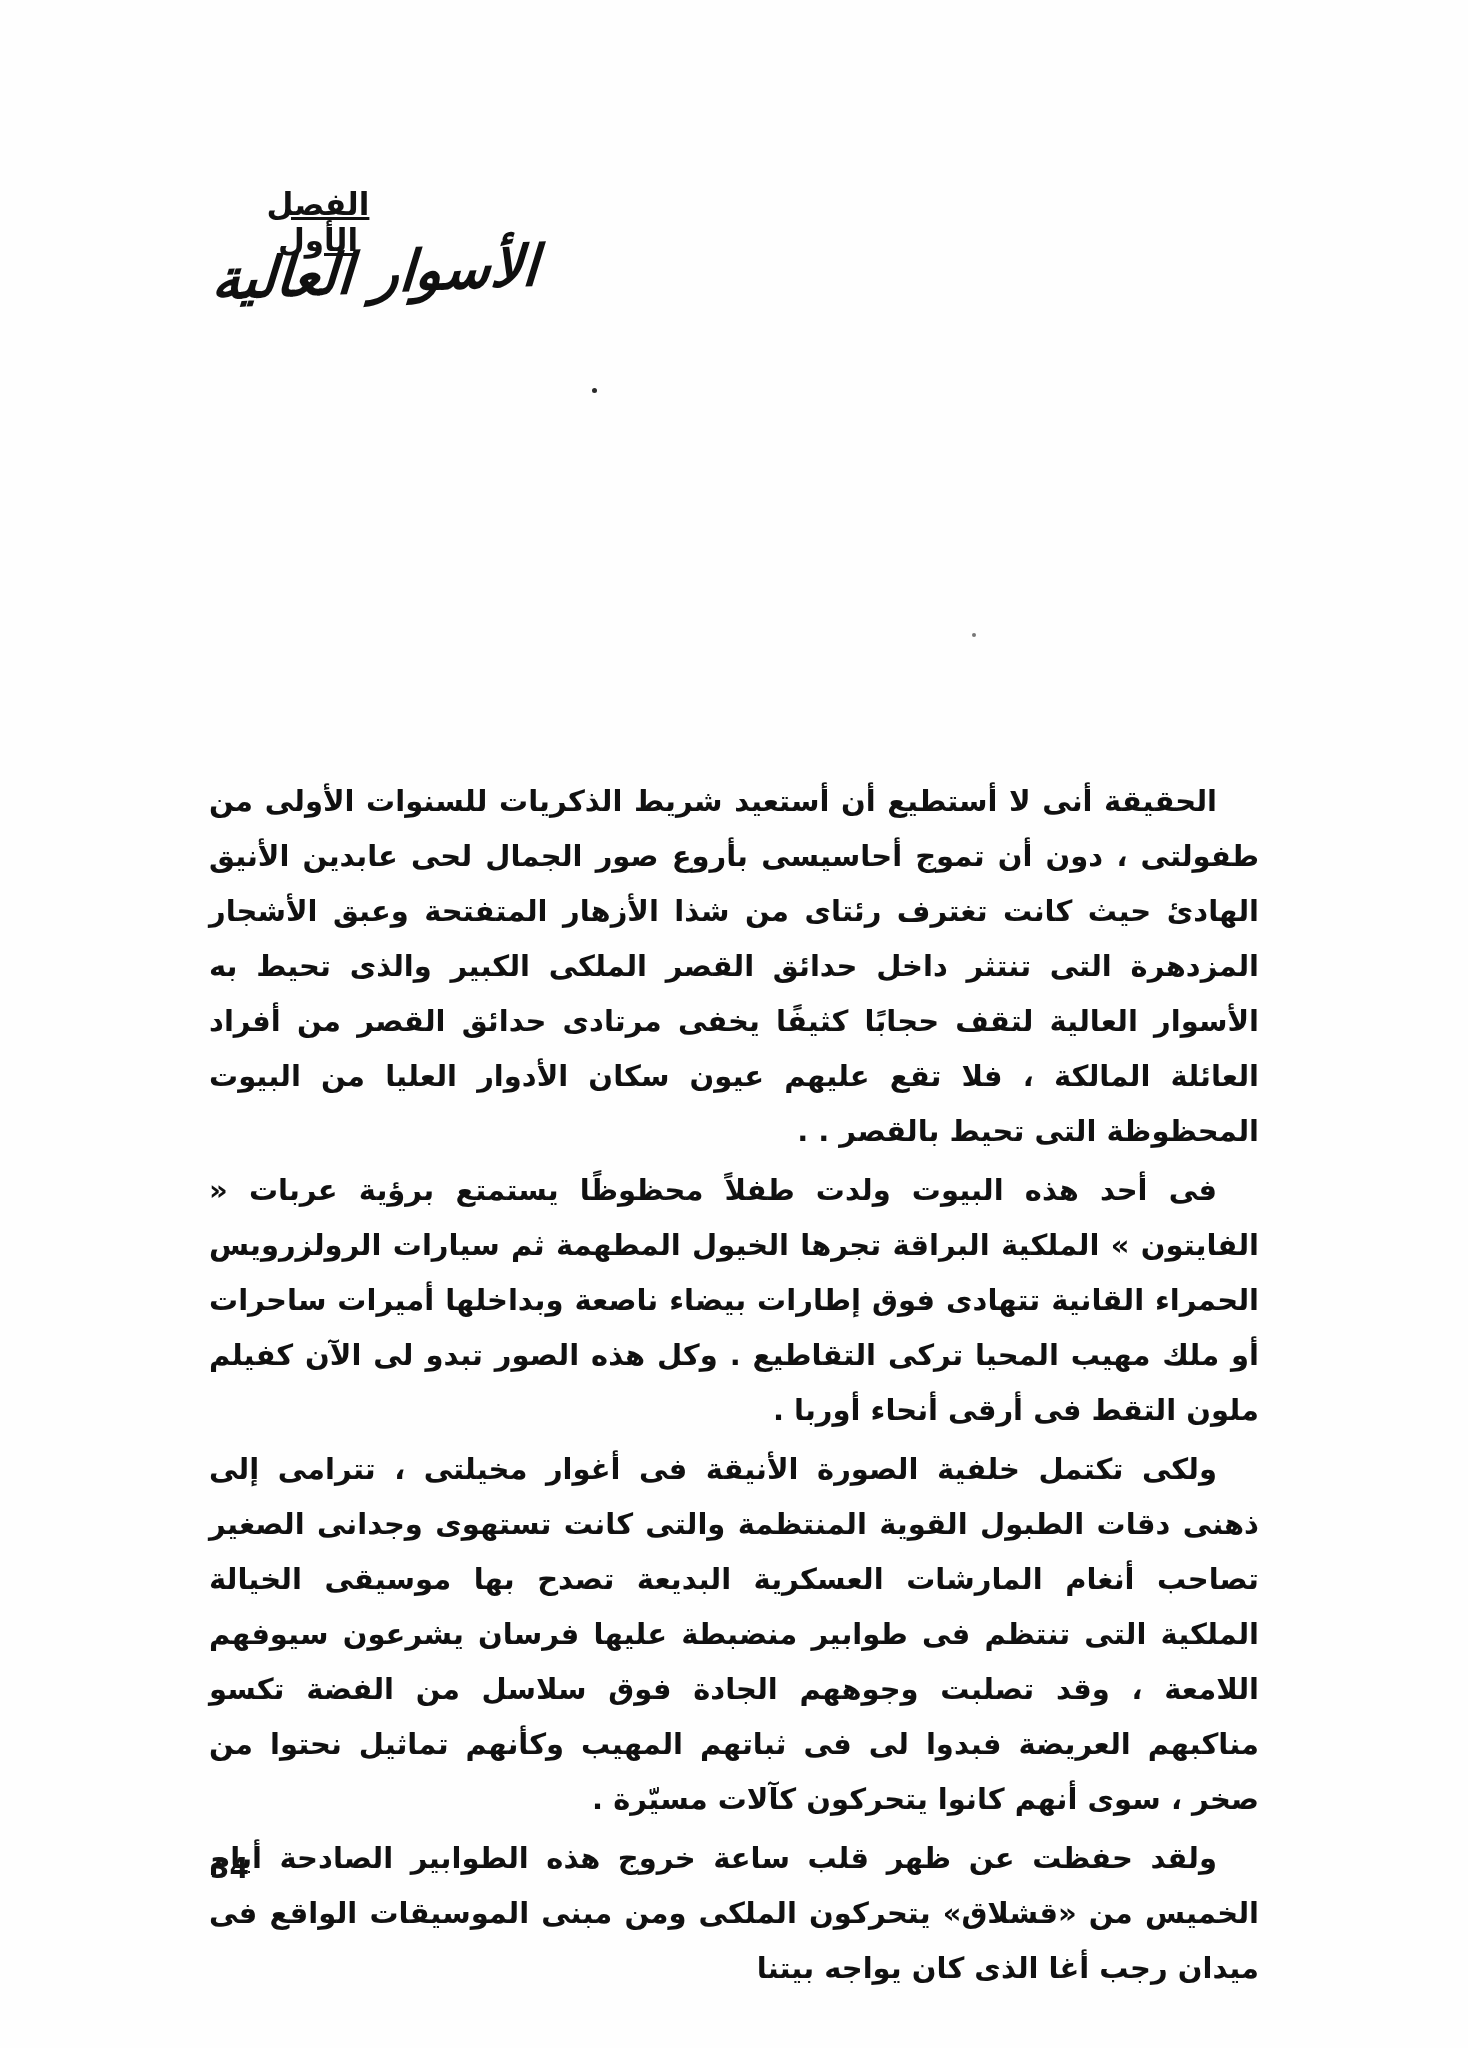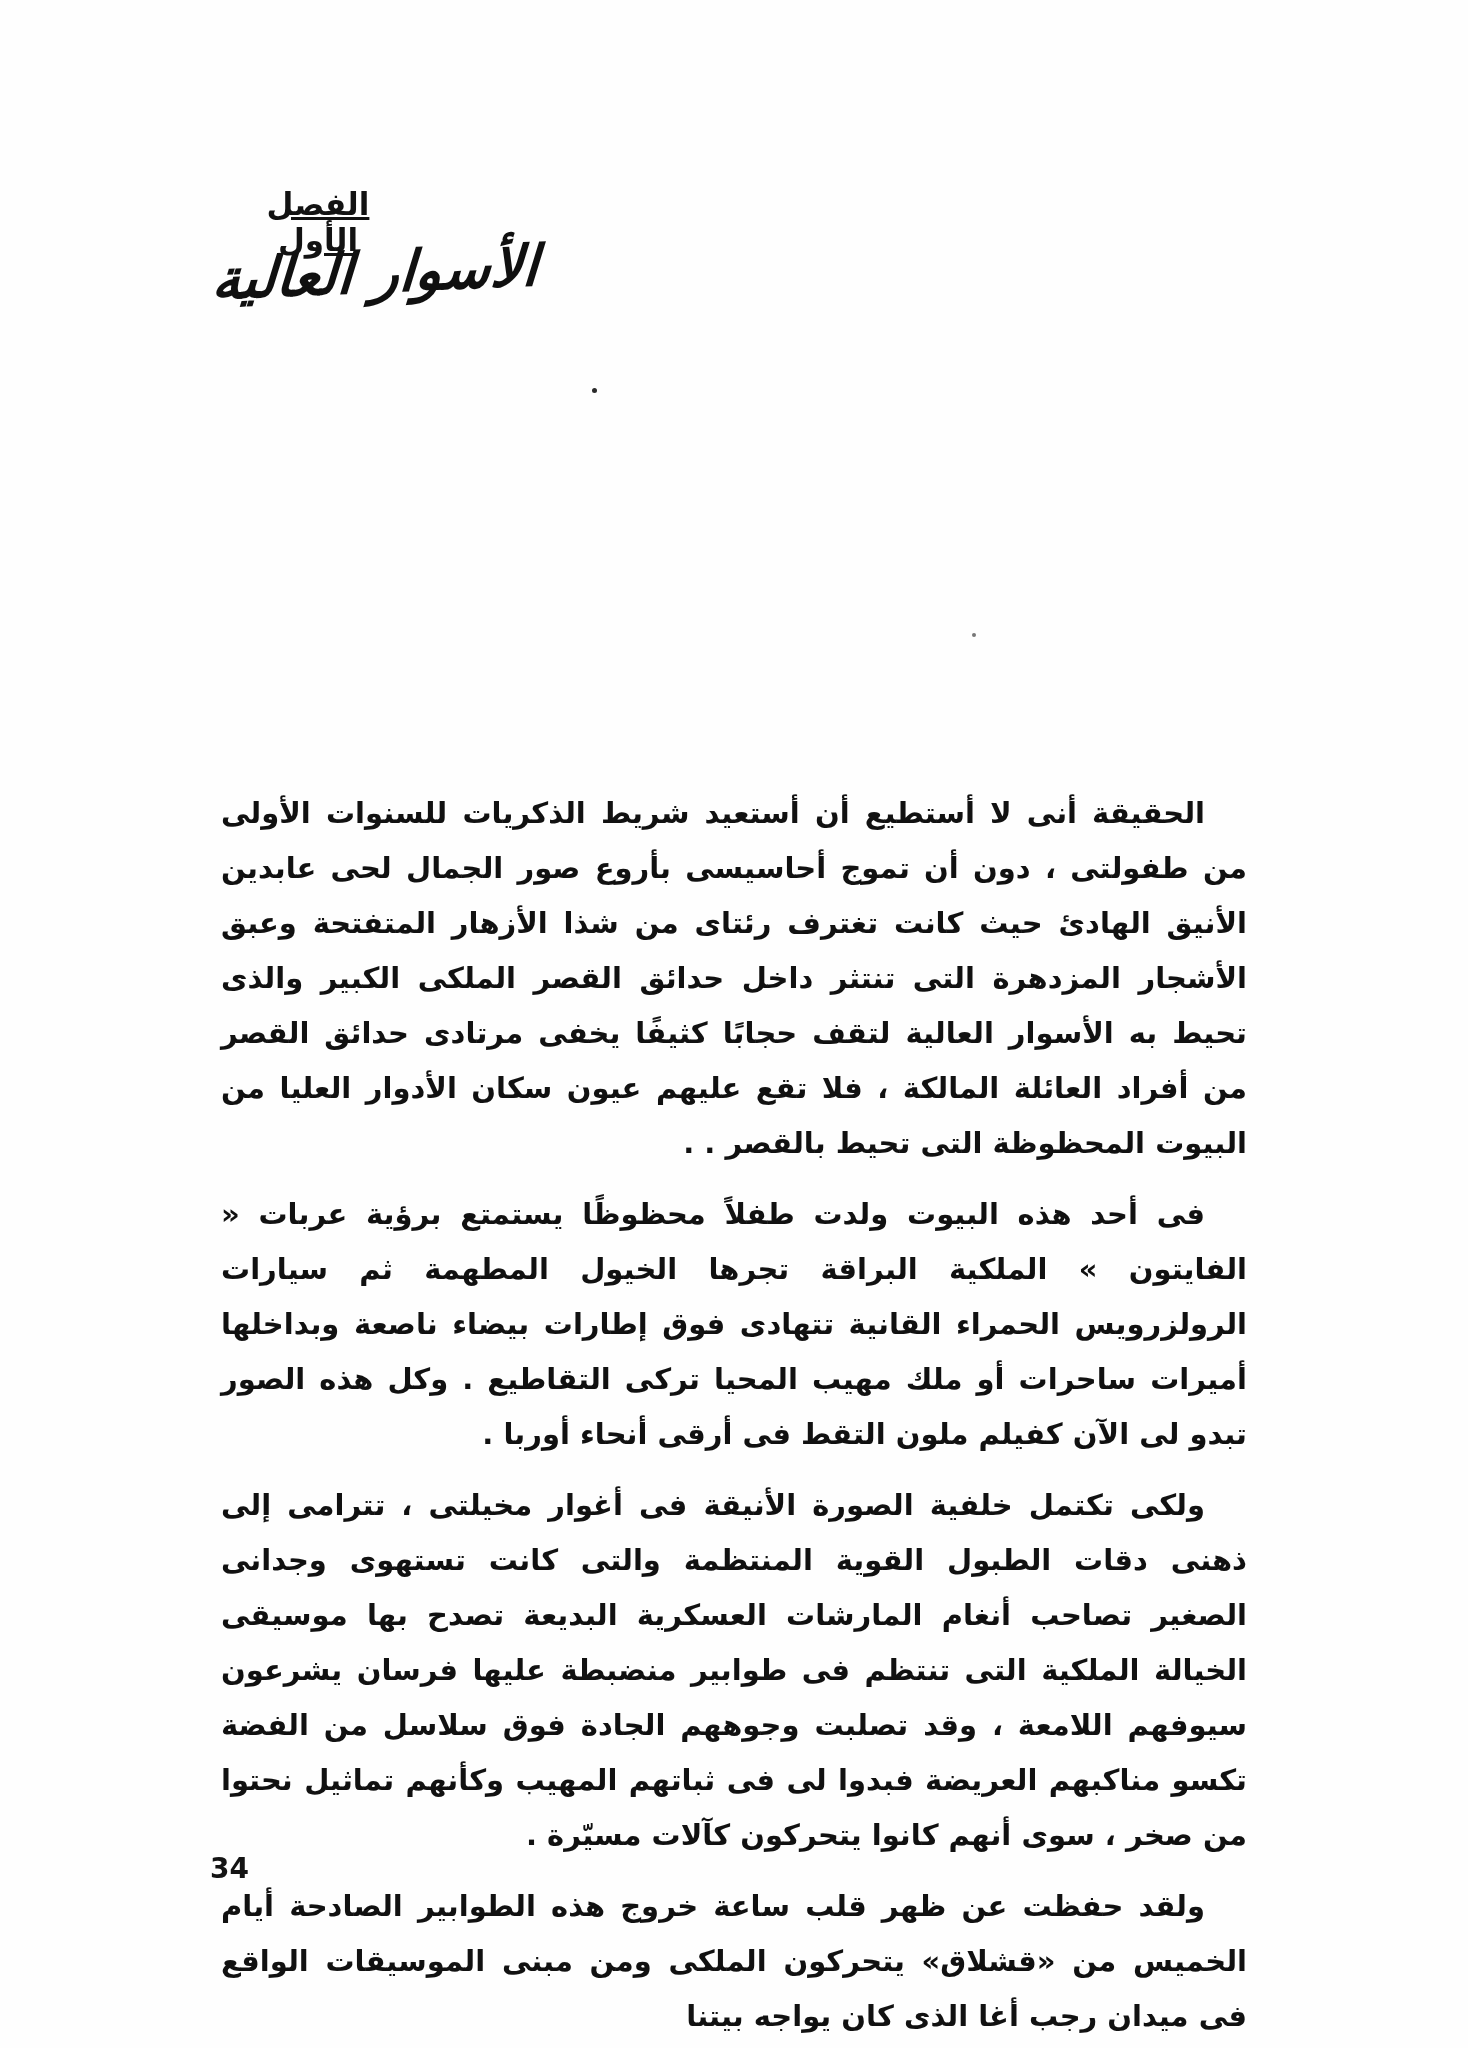--- a/index.html
+++ b/index.html
@@ -74,21 +74,21 @@
     width: 1058px;
     direction: rtl;
     text-align: justify;
     text-align-last: right;
     font-size: 29px;
     font-weight: bold;
     line-height: 55px;
     color: #111;
   }
   .body-text p {
-    margin: 16px;
+    margin: 4px;
     padding: 0;
     text-indent: 42px;
   }
   
   .page-number {
     position: absolute;
     top: 1852px;
     left: 210px;
     font-size: 28px;
     font-weight: bold;

